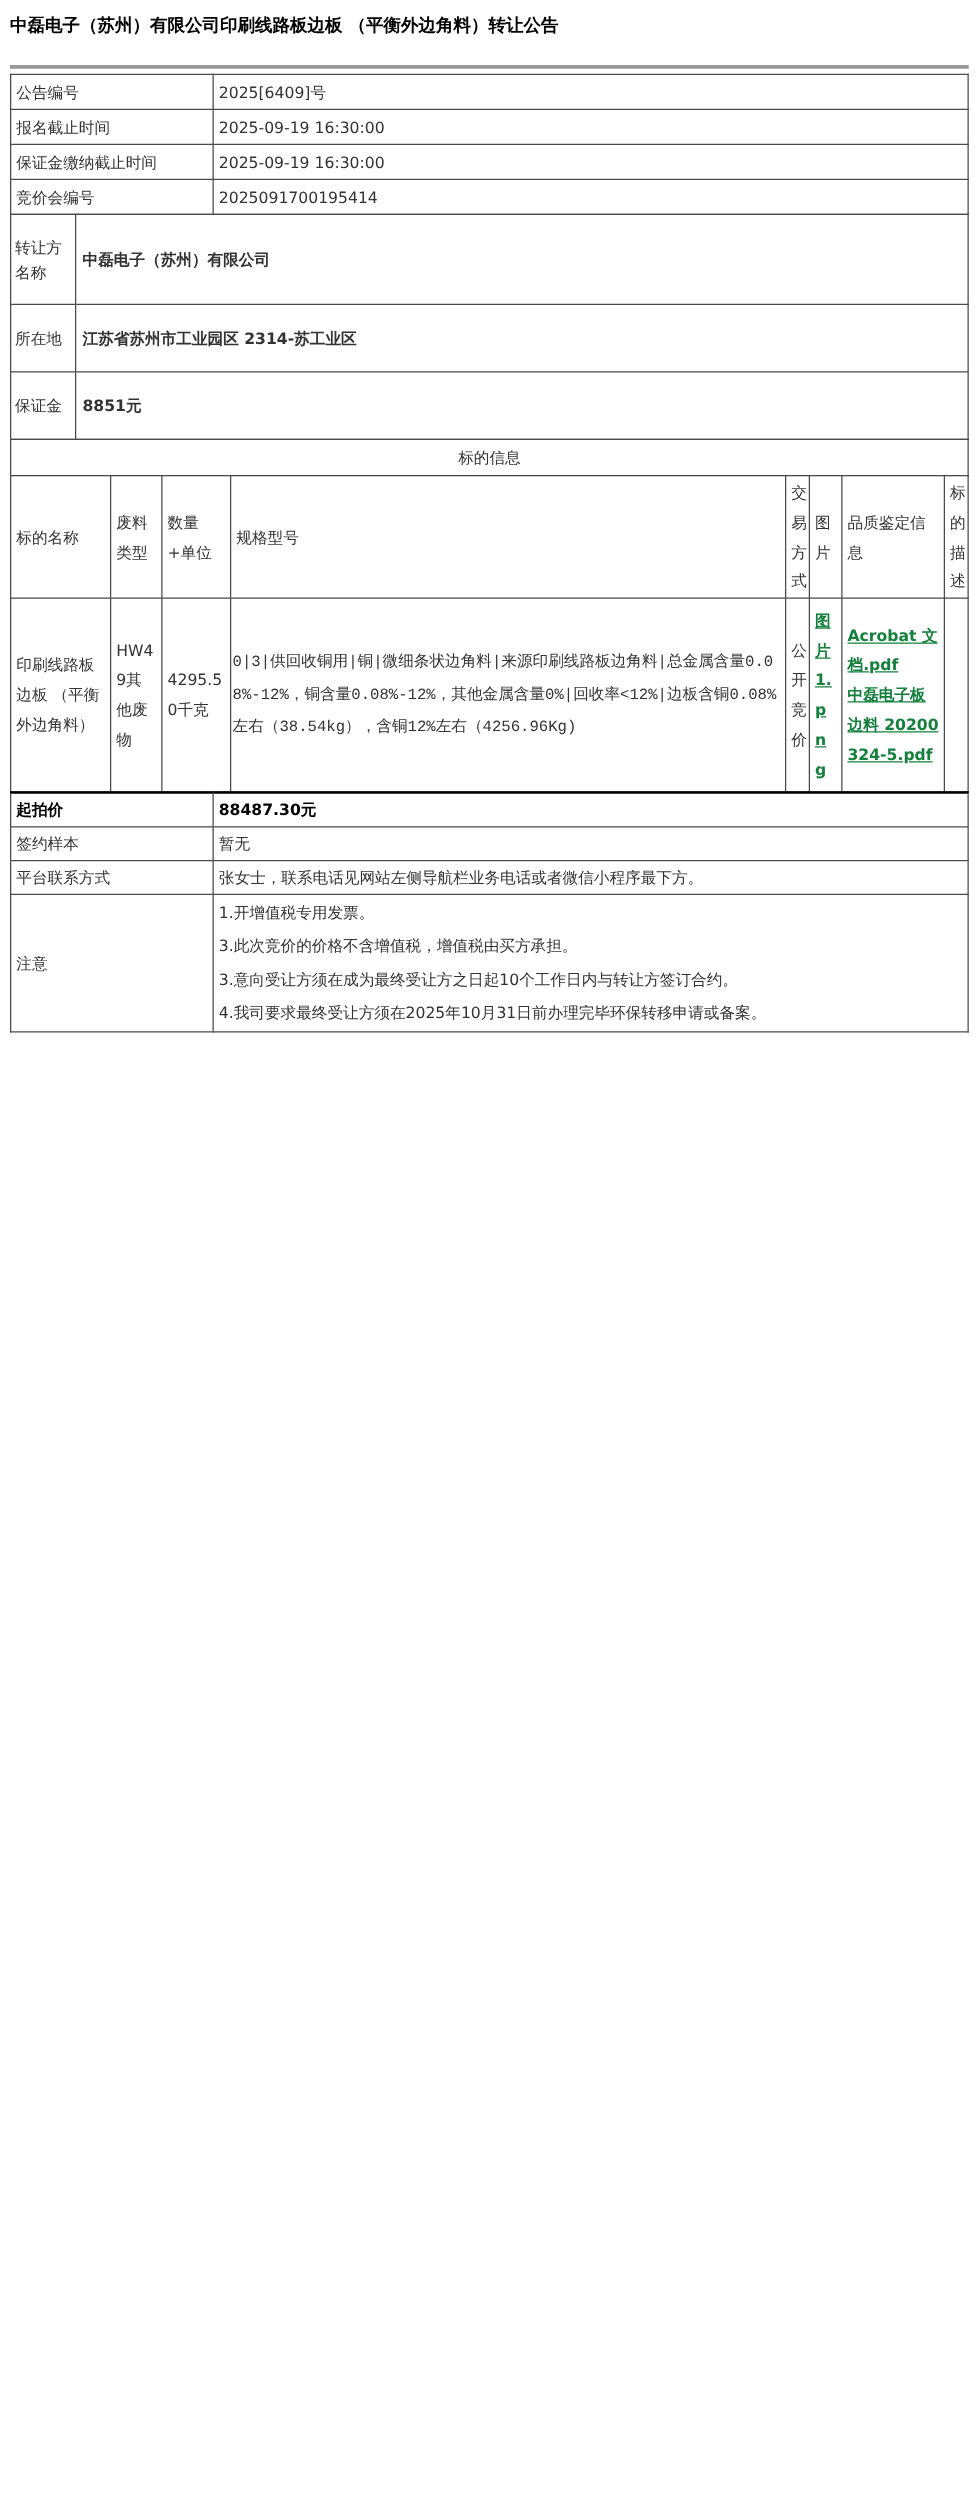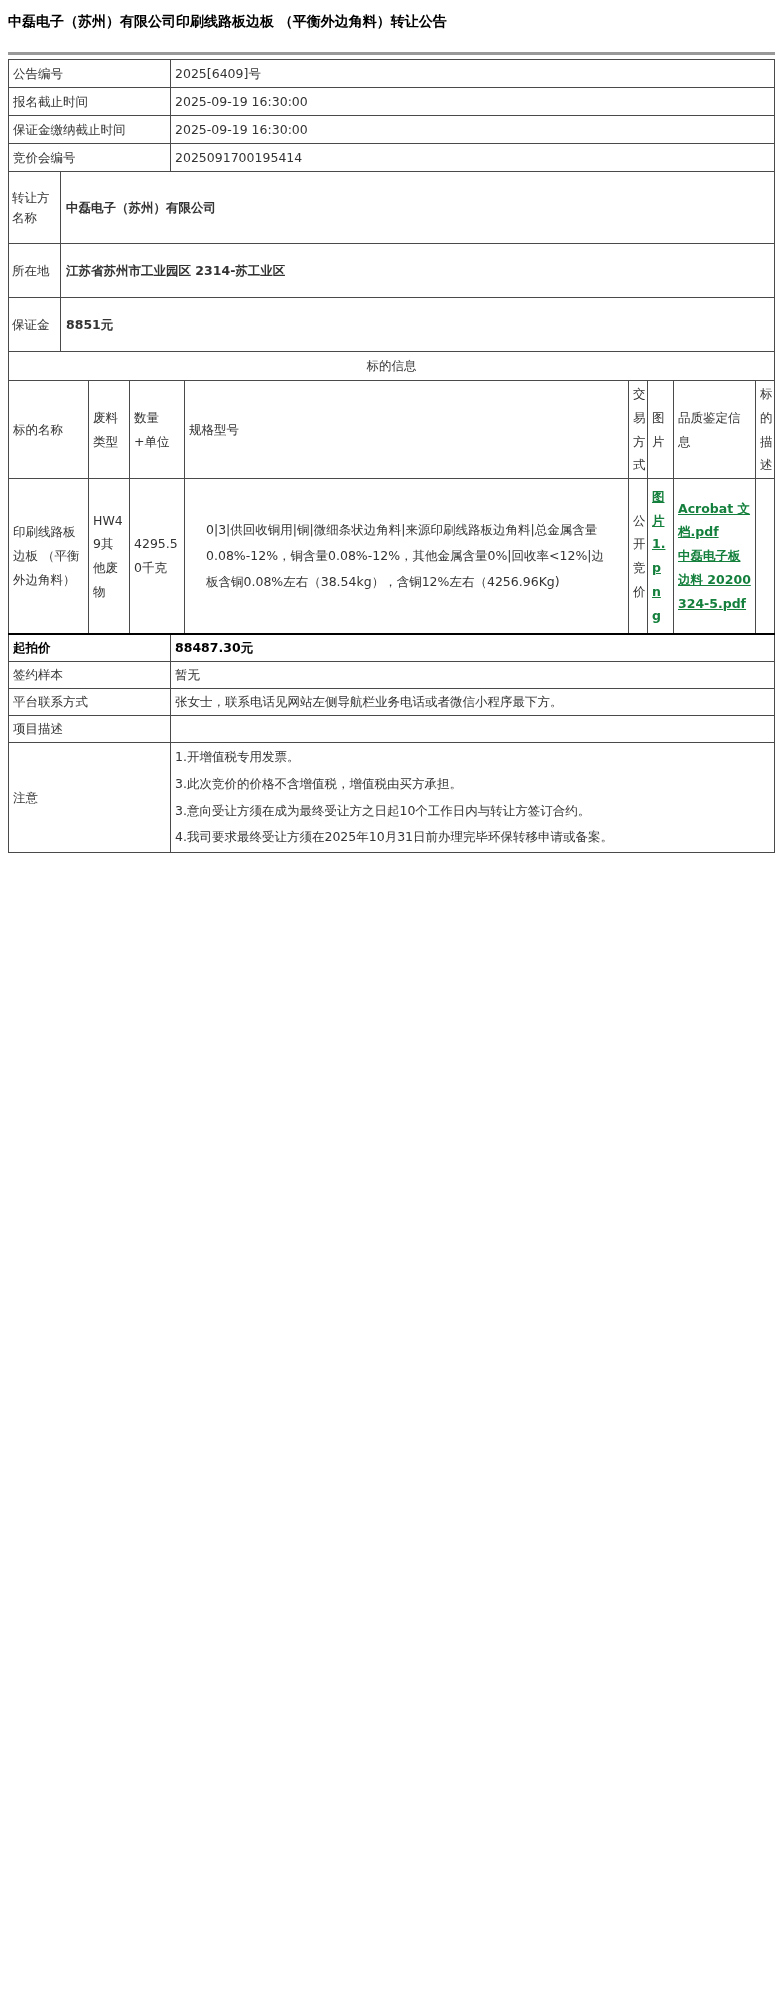--- a/index.html
+++ b/index.html
@@ -44,21 +44,21 @@
   .kv2 td.lab { width: 52px; padding: 1px 3px; line-height: 1.6; }
   .kv2 td.val { padding-left: 5px; font-weight: bold; }
 
   
   .sec td { text-align: center; height: 29px; border-top: 2px solid #4a4a4a; }
 
   
   .items td { padding: 1px 2px; }
   .items tr.head { height: 90px; }
   .items tr.body { height: 155px; }
-  .items td.speccell { padding: 1px 21px; line-height: 2.1; }
+  .items td.speccell { padding: 1px 1px; line-height: 2.1; font-family: Liberation Mono, monospace; }
 
   
   .kv3 td.lab { width: 162px; }
   .kv3 tr { height: 27px; }
   .kv3 tr.bold-row td {
     font-weight: 700; color: #000;
     border-top: 2px solid #000000;
   }
   .note-line { line-height: 2.15; }
 
@@ -174,24 +174,20 @@
       <td>88487.30元</td>
     </tr>
     <tr>
       <td class="lab">签约样本</td>
       <td>暂无</td>
     </tr>
     <tr>
       <td class="lab">平台联系方式</td>
       <td>张女士，联系电话见网站左侧导航栏业务电话或者微信小程序最下方。</td>
     </tr>
-    <tr>
-      <td class="lab">项目描述</td>
-      <td></td>
-    </tr>
     <tr style="height:96px;">
       <td class="lab">注意</td>
       <td>
         <div class="note-line">1.开增值税专用发票。</div>
         <div class="note-line">3.此次竞价的价格不含增值税，增值税由买方承担。</div>
         <div class="note-line">3.意向受让方须在成为最终受让方之日起10个工作日内与转让方签订合约。</div>
         <div class="note-line">4.我司要求最终受让方须在2025年10月31日前办理完毕环保转移申请或备案。</div>
       </td>
     </tr>
   </tbody>

